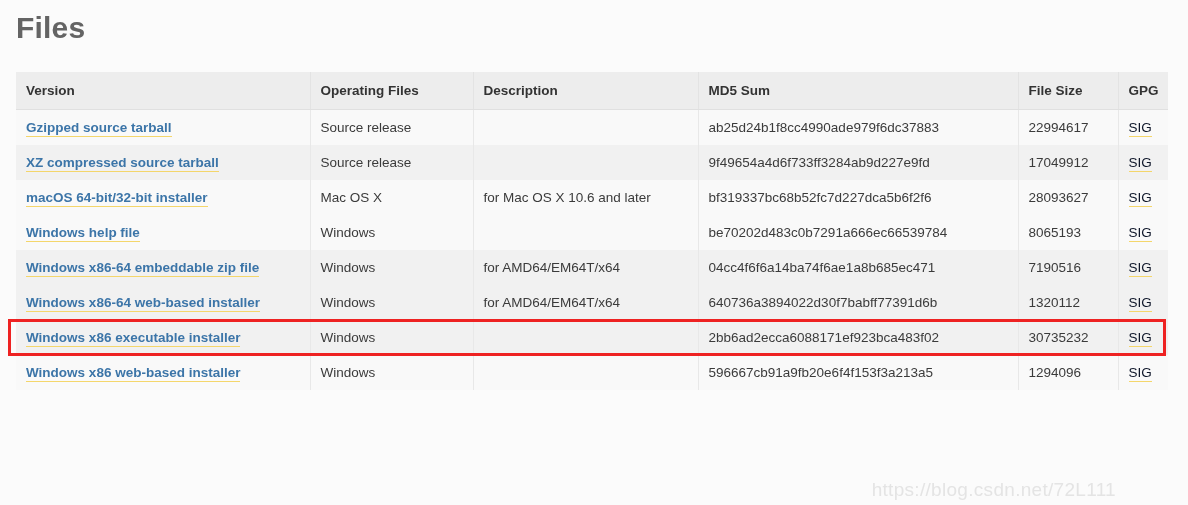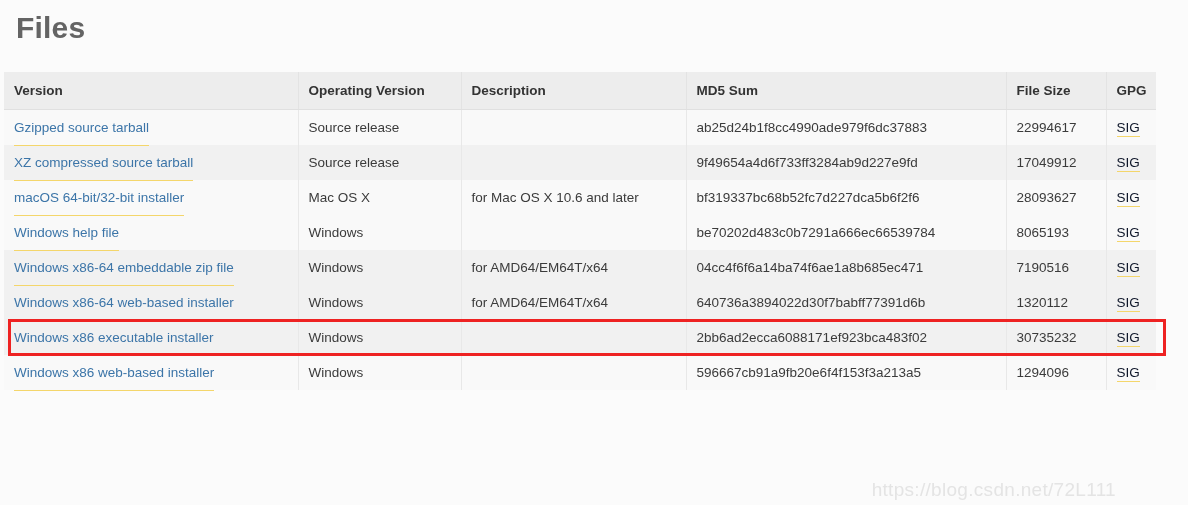--- a/index.html
+++ b/index.html
@@ -26,21 +26,21 @@
     top: 6px;
     font-size: 30px;
     font-weight: bold;
     color: #646464;
     letter-spacing: 0.2px;
     line-height: 44px;
     margin: 0;
   }
   .table-wrap {
     position: absolute;
-    left: 4px;
+    left: 16px;
     top: 72px;
     width: 1152px;
   }
   table.files {
     border-collapse: collapse;
     width: 1152px;
     table-layout: fixed;
     font-size: 13.5px;
   }
   table.files col.c-version   { width: 294px; }
@@ -75,22 +75,23 @@
   }
   table.files tbody td:last-child { border-right: none; }
 
   table.files tbody tr.odd  td { background: #f9f9f9; }
   table.files tbody tr.even td { background: #f1f1f1; }
 
   a.file-link {
     color: #3c75a8;
     text-decoration: none;
     border-bottom: 1.5px solid #f4d66b;
-    padding-bottom: 10px;
+    padding-bottom: 1px;
     cursor: pointer;
+    font-weight: bold;
   }
   a.sig-link {
     color: #0f172a;
     text-decoration: none;
     border-bottom: 1.5px solid #f4d66b;
     padding-bottom: 1px;
     cursor: pointer;
   }
   td.col-md5, td.col-size { color: #3b3b3b; }
 
@@ -132,21 +133,21 @@
         <col class="c-version">
         <col class="c-os">
         <col class="c-desc">
         <col class="c-md5">
         <col class="c-size">
         <col class="c-gpg">
       </colgroup>
       <thead>
         <tr>
           <th>Version</th>
-          <th>Operating Version</th>
+          <th>Operating Files</th>
           <th>Description</th>
           <th>MD5 Sum</th>
           <th>File Size</th>
           <th>GPG</th>
         </tr>
       </thead>
       <tbody id="files-body">
           <tr class="odd">
             <td class="col-version"><a class="file-link">Gzipped source tarball</a></td>
             <td class="col-os">Source release</td>

